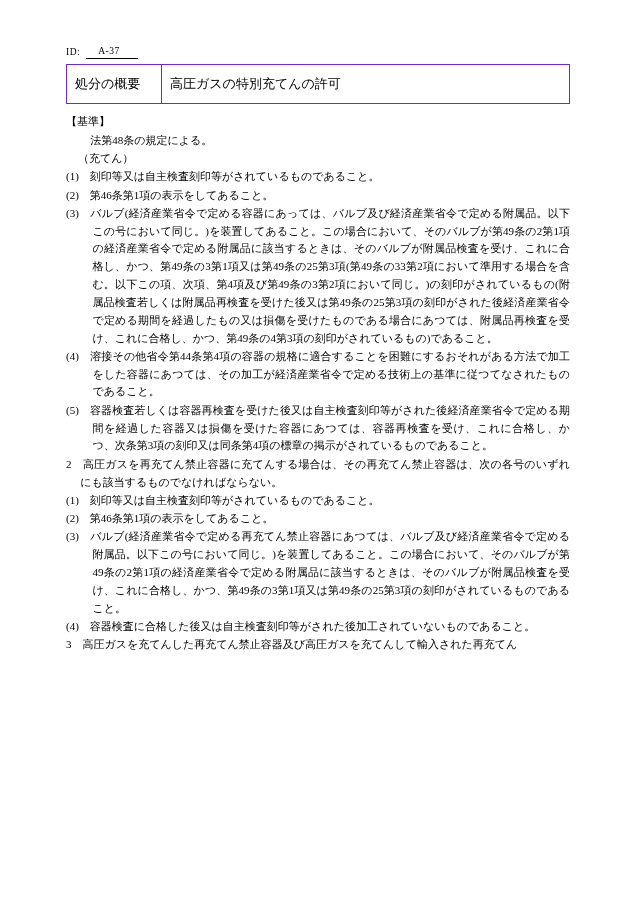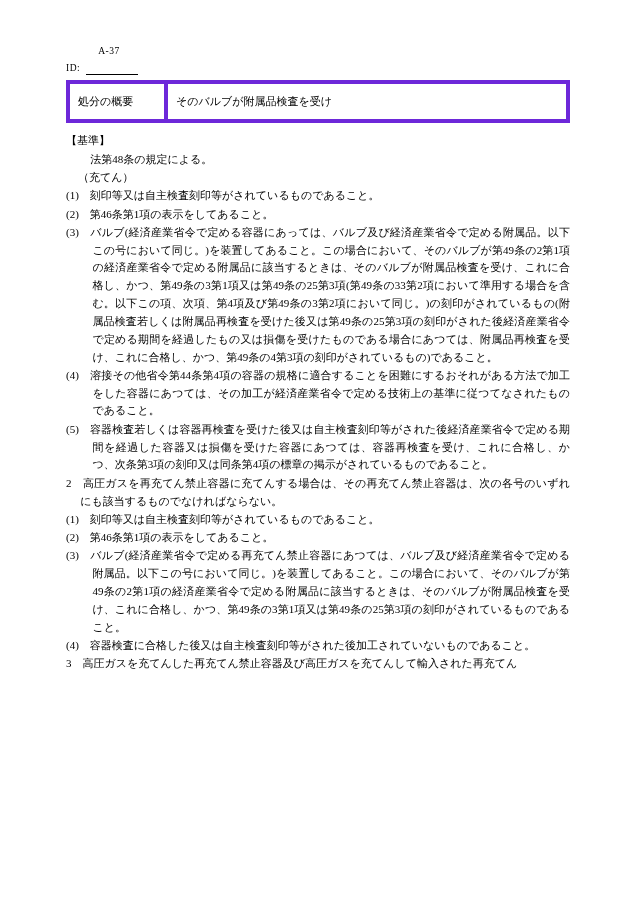--- a/index.html
+++ b/index.html
@@ -29,35 +29,35 @@
     align-items: flex-end;
     gap: 6px;
     margin-bottom: 5px;
     font-size: 9.5px;
   }
   .id-label {
     letter-spacing: 0.5px;
   }
   .id-value {
     border-bottom: 1px solid #000;
-    padding: 0 18px 16px 12px;
+    padding: 0 18px 0 12px;
     font-weight: normal;
     letter-spacing: 0.5px;
   }
   
   table.meta {
     border-collapse: collapse;
     width: 100%;
     table-layout: fixed;
   }
   table.meta td {
-    border: 4px solid #6d28d9;
+    border: 1px solid #6d28d9;
     padding: 9px 8px;
     vertical-align: middle;
-    font-size: 11px;
+    font-size: 13px;
   }
   table.meta td.key {
     width: 78px;
     text-align: left;
     line-height: 1.45;
   }
   .key-2line {
     display: block;
   }
   .spread3 {
@@ -99,21 +99,21 @@
     <span class="id-label">ID:</span>
     <span class="id-value">A-37</span>
   </div>
 
   <table class="meta">
     <tbody>
       <tr>
         <td class="key">
           <span class="key-2line">処分の概要</span>
         </td>
-        <td class="val">そのバルブが附属品検査を受け</td>
+        <td class="val">高圧ガスの特別充てんの許可</td>
       </tr>
     </tbody>
   </table>
 
   <div class="body-block">
     <p class="para head">【基準】</p>
     <p class="para ind2">法第48条の規定による。</p>
     <p class="para ind1">（充てん）</p>
 
 

